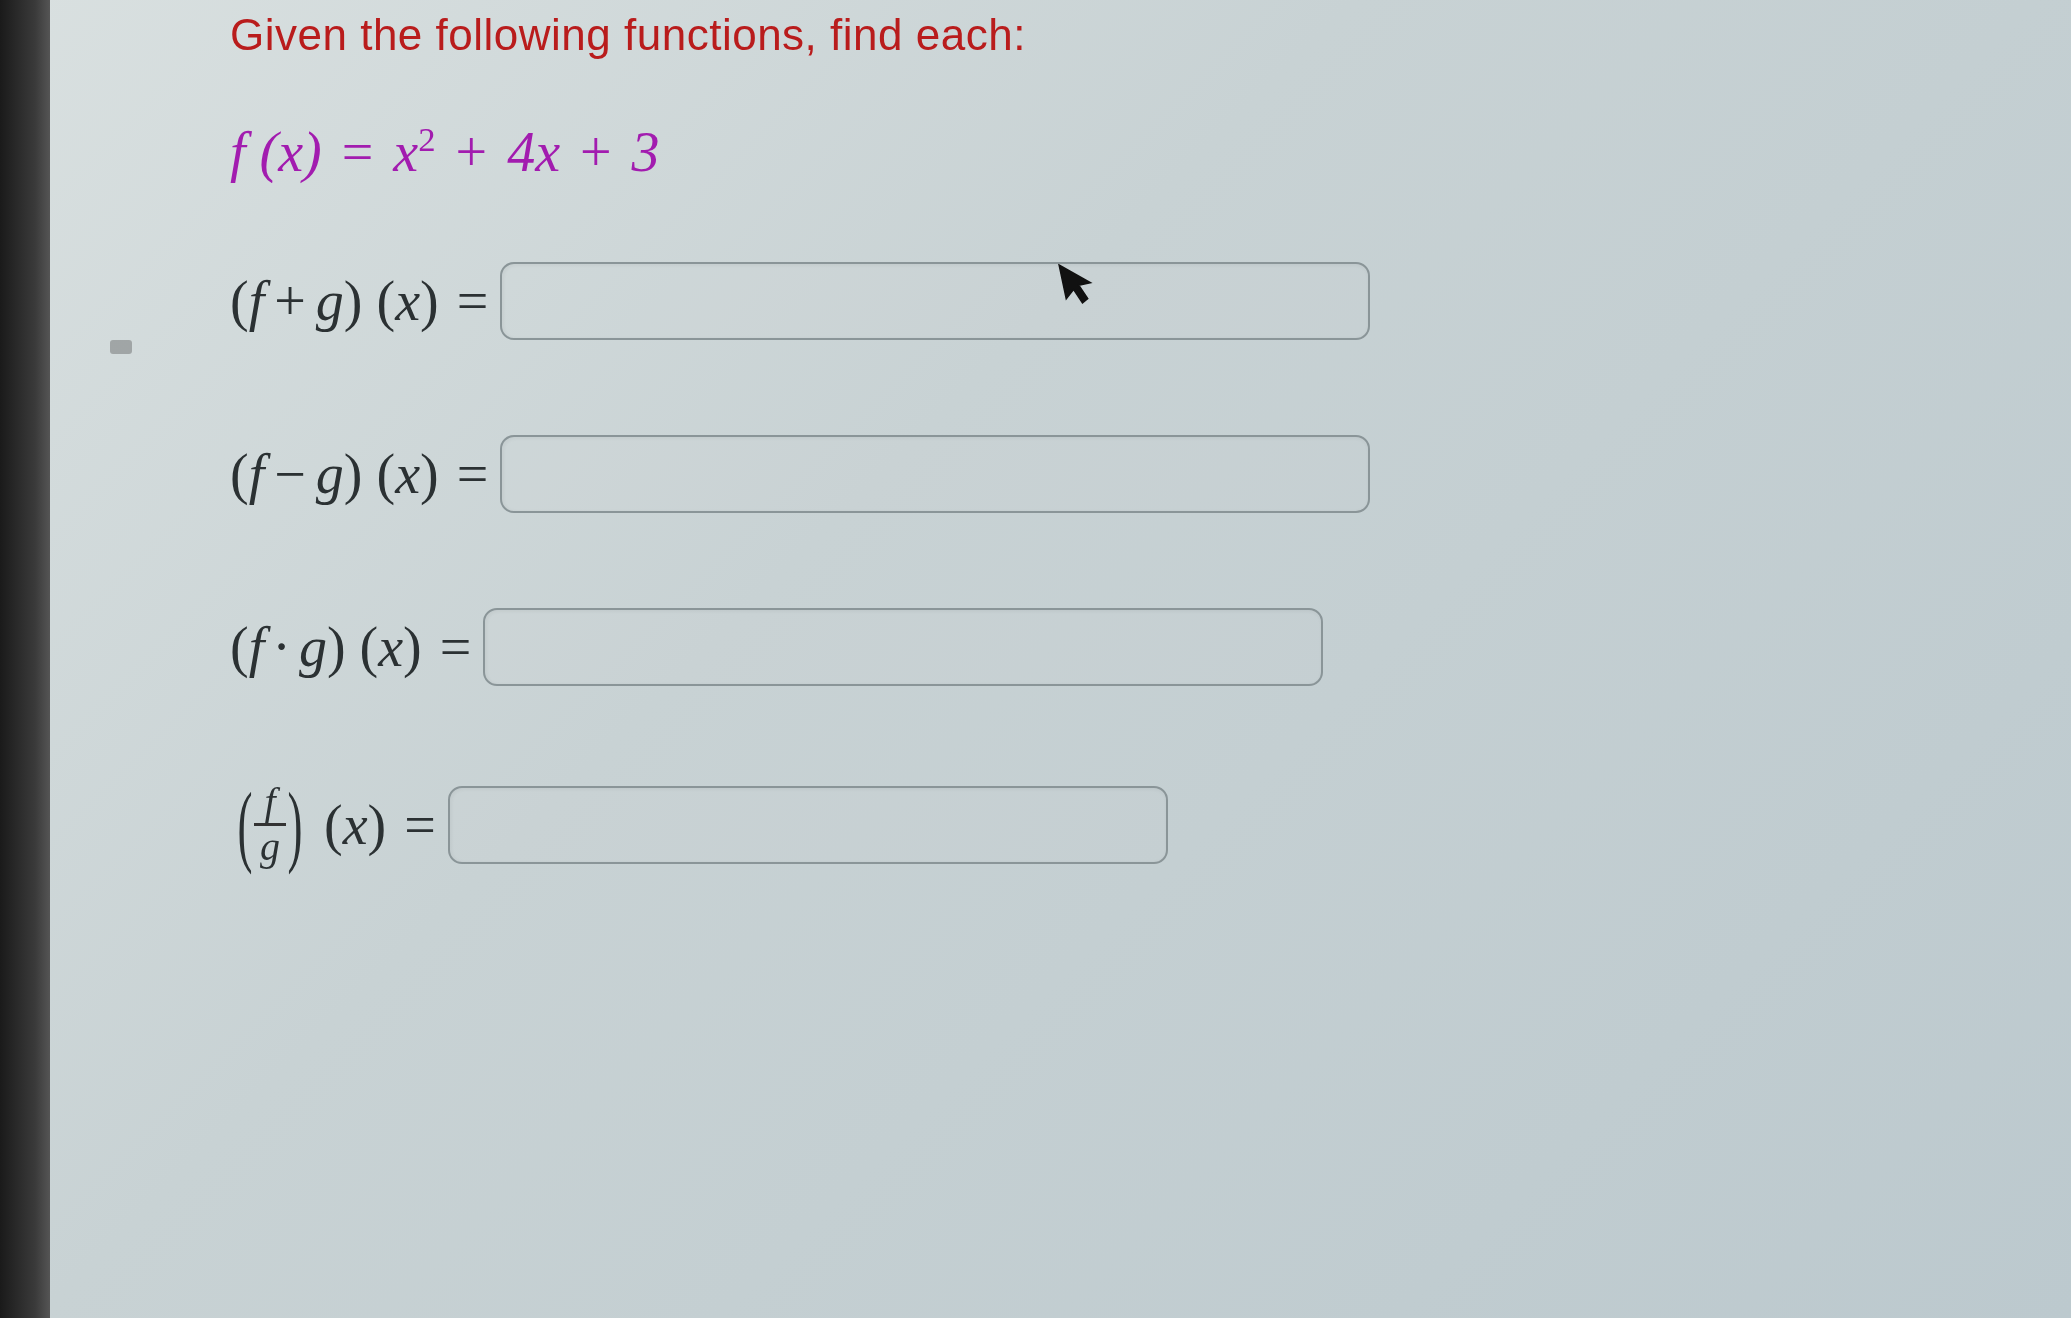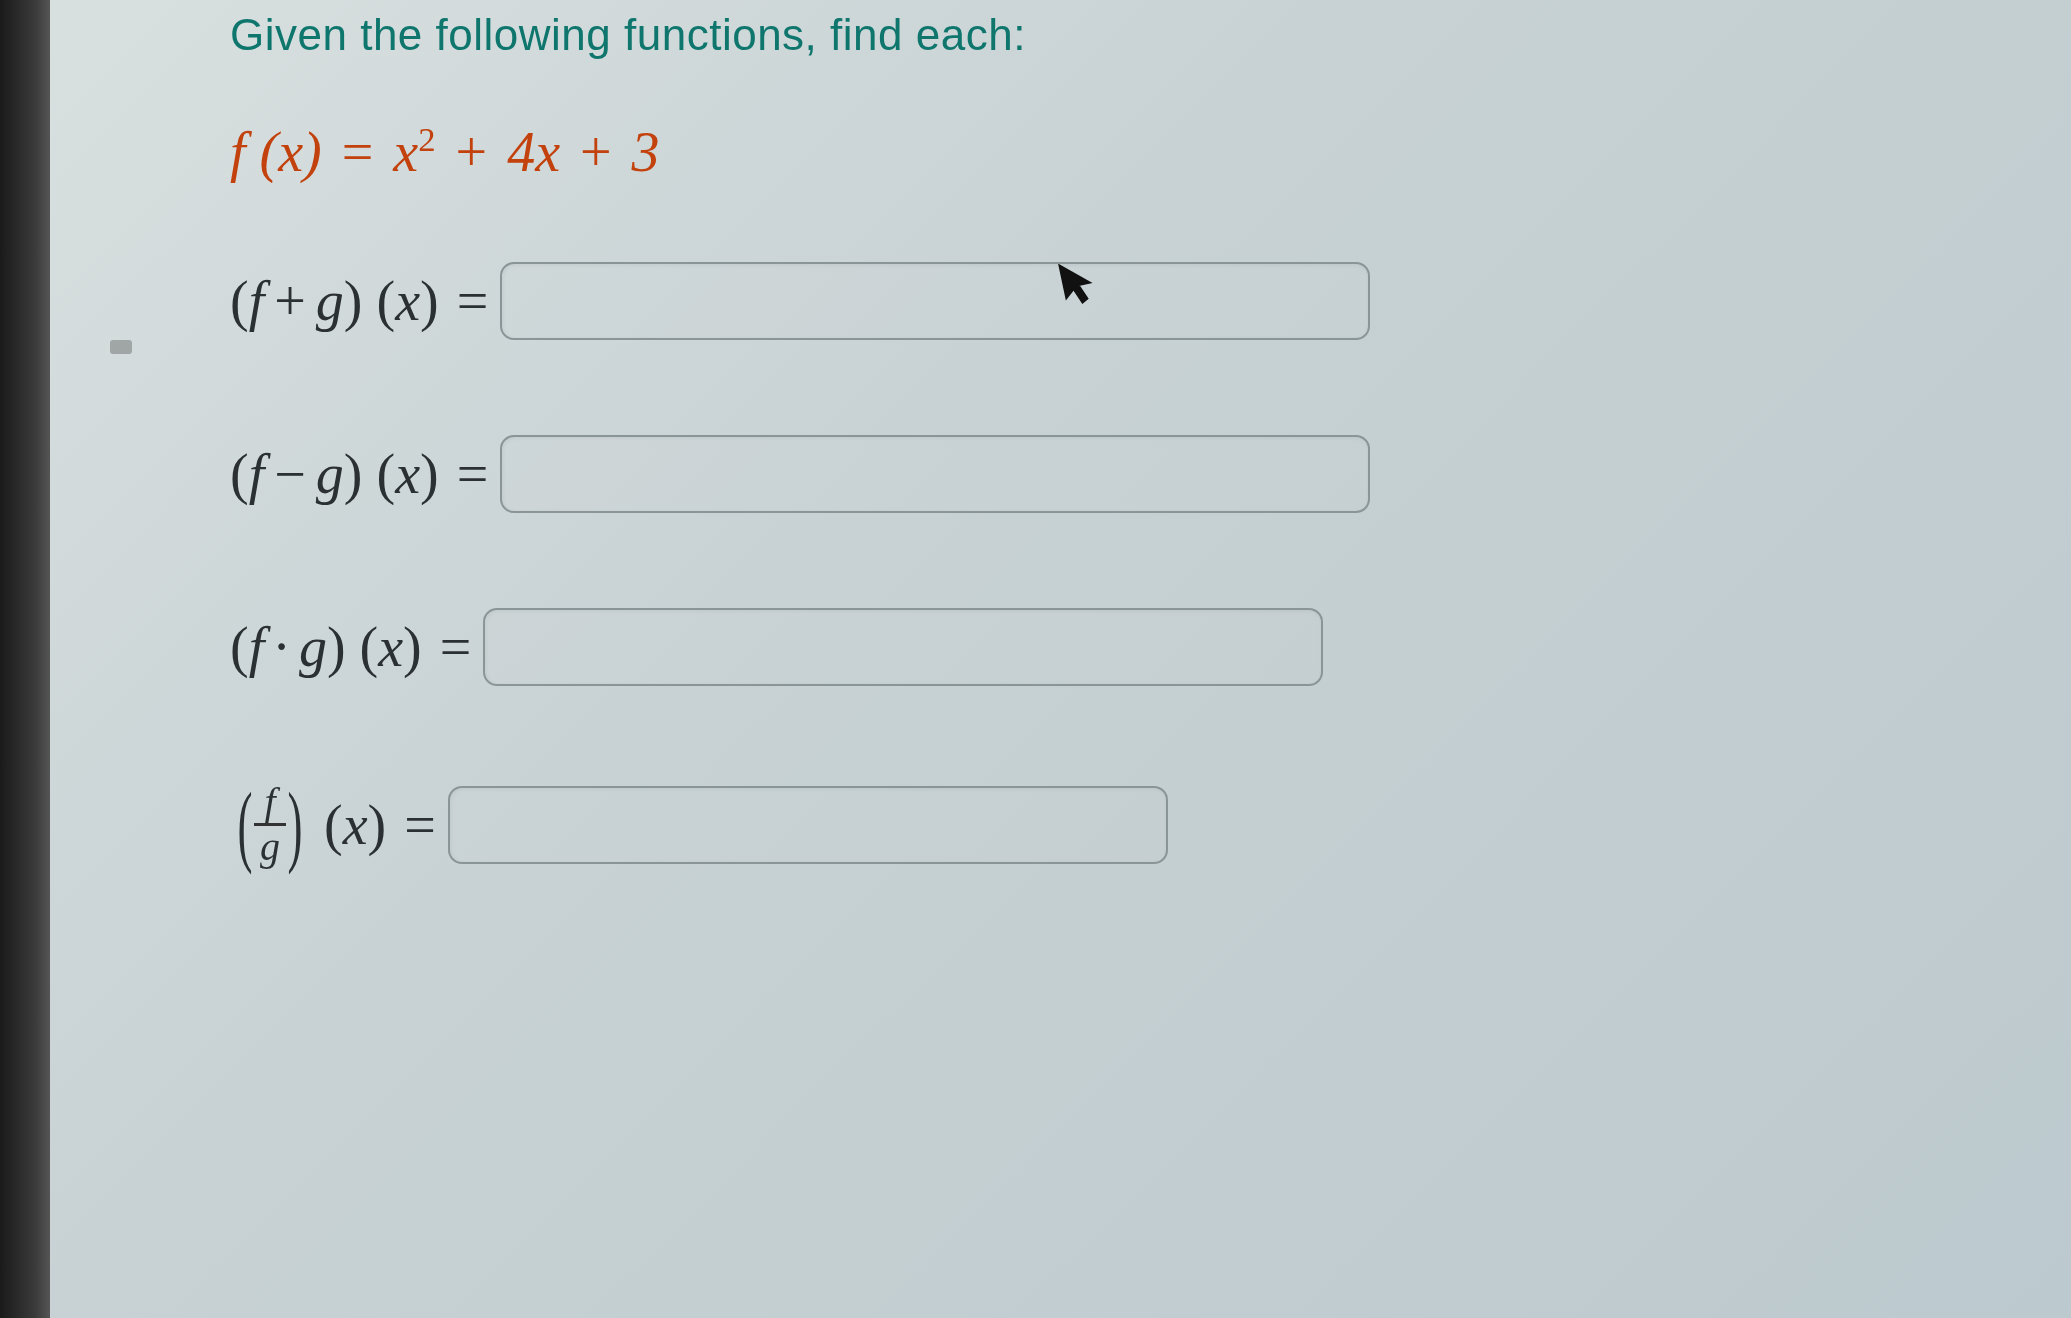--- a/index.html
+++ b/index.html
@@ -17,27 +17,27 @@
   }
   .content {
     position: absolute;
     left: 230px;
     top: 10px;
     right: 30px;
   }
   .instruction {
     font-family: 'Segoe UI', 'Helvetica Neue', Arial, sans-serif;
     font-size: 44px;
-    color: #0f766e;
+    color: #b91c1c;
     letter-spacing: 0.5px;
     margin-bottom: 60px;
   }
   .defn {
     font-size: 56px;
-    color: #c2410c;
+    color: #a21caf;
     margin-bottom: 78px;
     font-style: italic;
     font-family: 'Times New Roman', Times, serif;
   }
   .defn .math { font-style: italic; }
   .defn sup { font-size: 0.62em; vertical-align: super; font-style: normal; }
   .op { font-style: normal; padding: 0 6px; }
   .qrow {
     display: flex;
     align-items: center;

